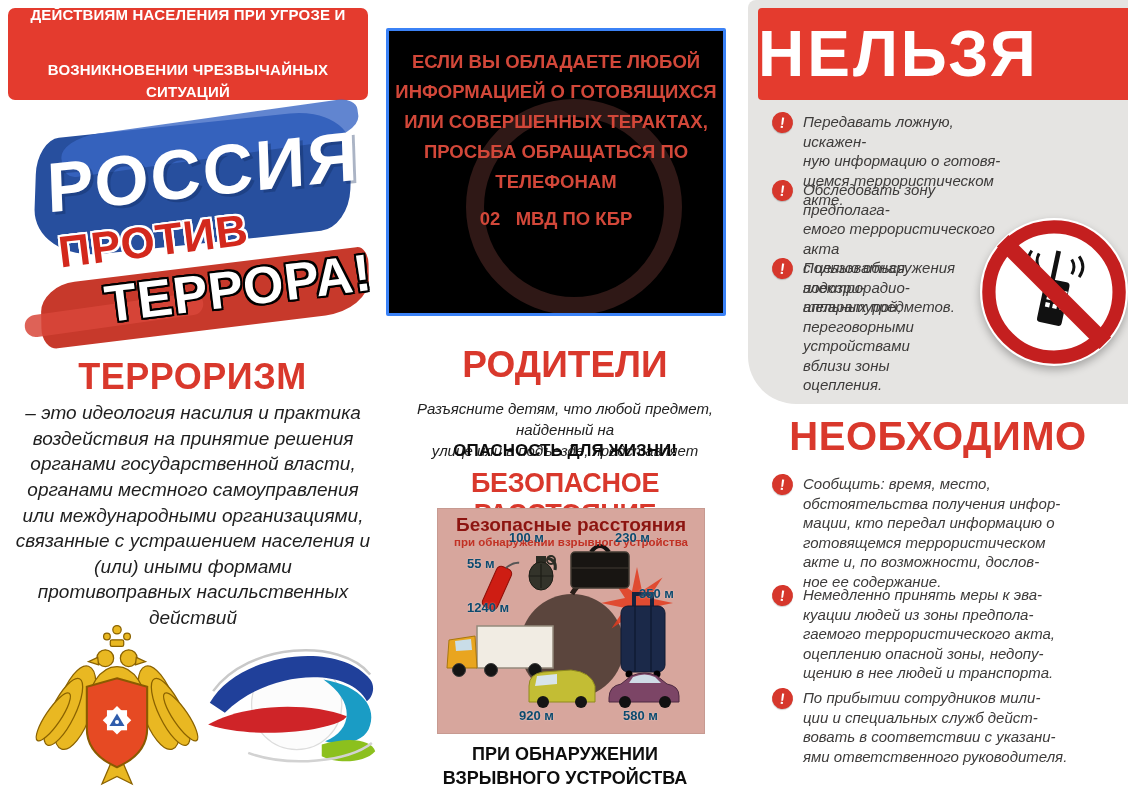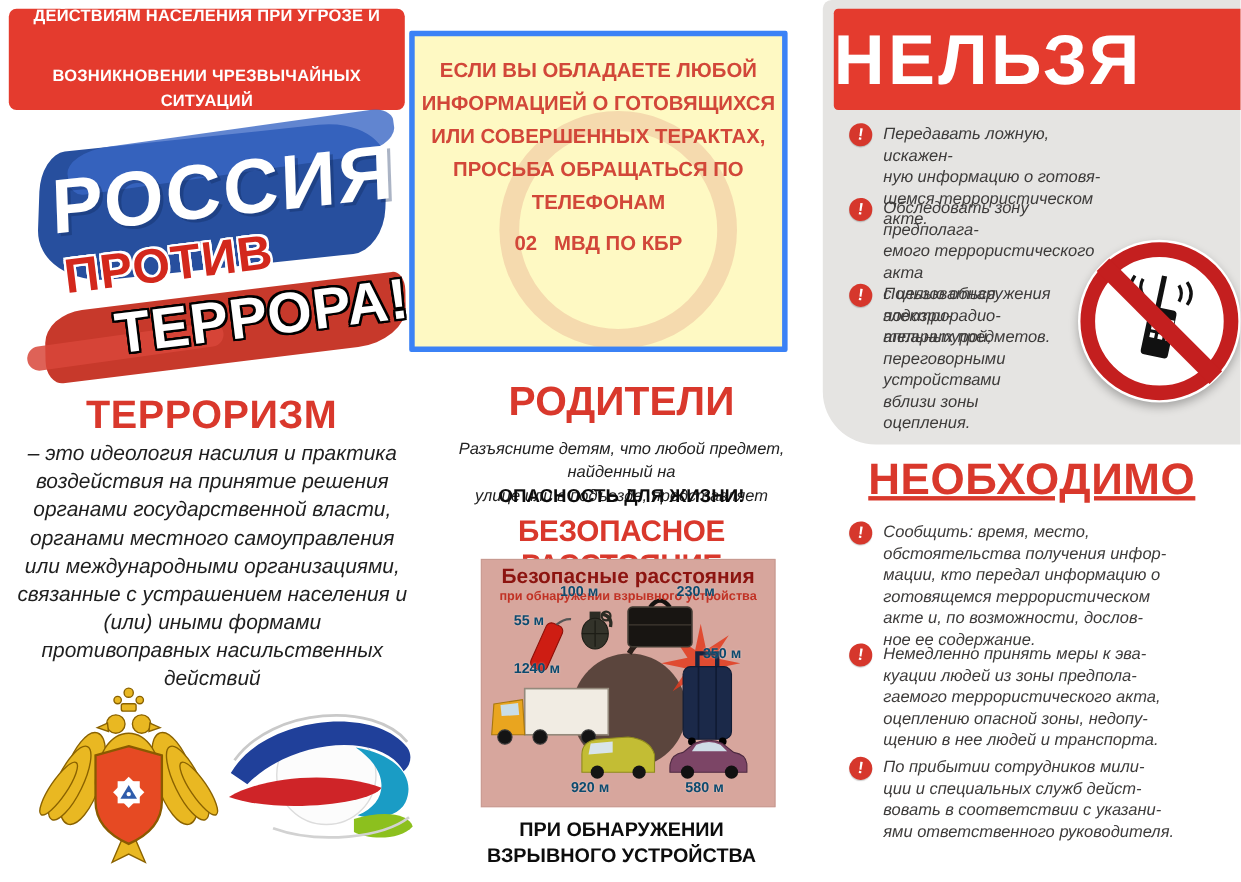--- a/index.html
+++ b/index.html
@@ -34,22 +34,22 @@
                 transform:rotate(-7deg);letter-spacing:1px;
                 text-shadow:-2px -2px 0 #000,2px -2px 0 #000,-2px 2px 0 #000,2px 2px 0 #000,0 -2px 0 #000,0 2px 0 #000,-2px 0 0 #000,2px 0 0 #000;}
   .terror-title{left:0;top:356px;width:385px;text-align:center;font-size:36px;font-weight:800;
                 color:#D9382C;letter-spacing:.5px;}
   .terror-def{left:4px;top:400px;width:378px;text-align:center;font-style:italic;font-size:19px;
               line-height:1.35;color:#1F1F1F;}
   .emblem-mchs{left:28px;top:618px;width:178px;height:176px;}
   .emblem-globe{left:198px;top:636px;width:184px;height:142px;}
 
   
-  .hotline-box{left:372px;top:28px;width:334px;height:282px;border:5px solid #3b82f6;
-               background:#fef9c3;border-radius:2px;overflow:hidden;}
+  .hotline-box{left:386px;top:28px;width:334px;height:282px;border:3px solid #3b82f6;
+               background:#000000;border-radius:2px;overflow:hidden;}
   .watermark{position:absolute;left:50%;top:56%;width:180px;height:180px;margin:-90px 0 0 -90px;
              border:18px solid rgba(214,110,98,.22);border-radius:50%;}
   .hotline-intro{position:relative;margin:16px 6px 4px;color:#D24739;font-weight:700;font-size:18.5px;
                  line-height:1.62;text-align:center;}
   .hotline-phone{position:relative;margin:9px 4px 0;color:#D24739;font-weight:700;font-size:18.5px;
                  line-height:1.45;text-align:center;}
   .parents-title{left:385px;top:344px;width:360px;text-align:center;font-size:37px;font-weight:800;
                  color:#D9382C;}
   .parents-text{left:385px;top:398px;width:360px;text-align:center;font-style:italic;font-size:15px;
                 line-height:1.4;color:#222;}
@@ -80,21 +80,21 @@
                color:#fff;font-weight:800;font-size:15px;line-height:21px;text-align:center;
                transform:rotate(8deg);box-shadow:0 1px 1px rgba(0,0,0,.2);}
   .bullet-text{font-style:italic;font-size:15px;line-height:1.3;color:#3D3B3A;}
   .fb1{left:772px;top:112px;width:242px;}
   .fb2{left:772px;top:180px;width:242px;}
   .fb3{left:772px;top:258px;width:170px;}
   .sign{left:980px;top:218px;width:148px;height:148px;}
   .sign-disc{position:absolute;inset:0;background:#fff;border-radius:50%;
              box-shadow:0 4px 9px rgba(0,0,0,.28);}
   .necessary-title{left:748px;top:414px;width:380px;text-align:center;font-size:40px;font-weight:800;
-                   color:#D9382C;letter-spacing:.5px;text-decoration:underline;}
+                   color:#D9382C;letter-spacing:.5px;}
   .rb1{left:772px;top:474px;width:330px;}
   .rb2{left:772px;top:585px;width:330px;}
   .rb3{left:772px;top:688px;width:330px;}
 </style>
 </head>
 <body>
 
 <div class="poster">
 
   <div class="abs header-box">

